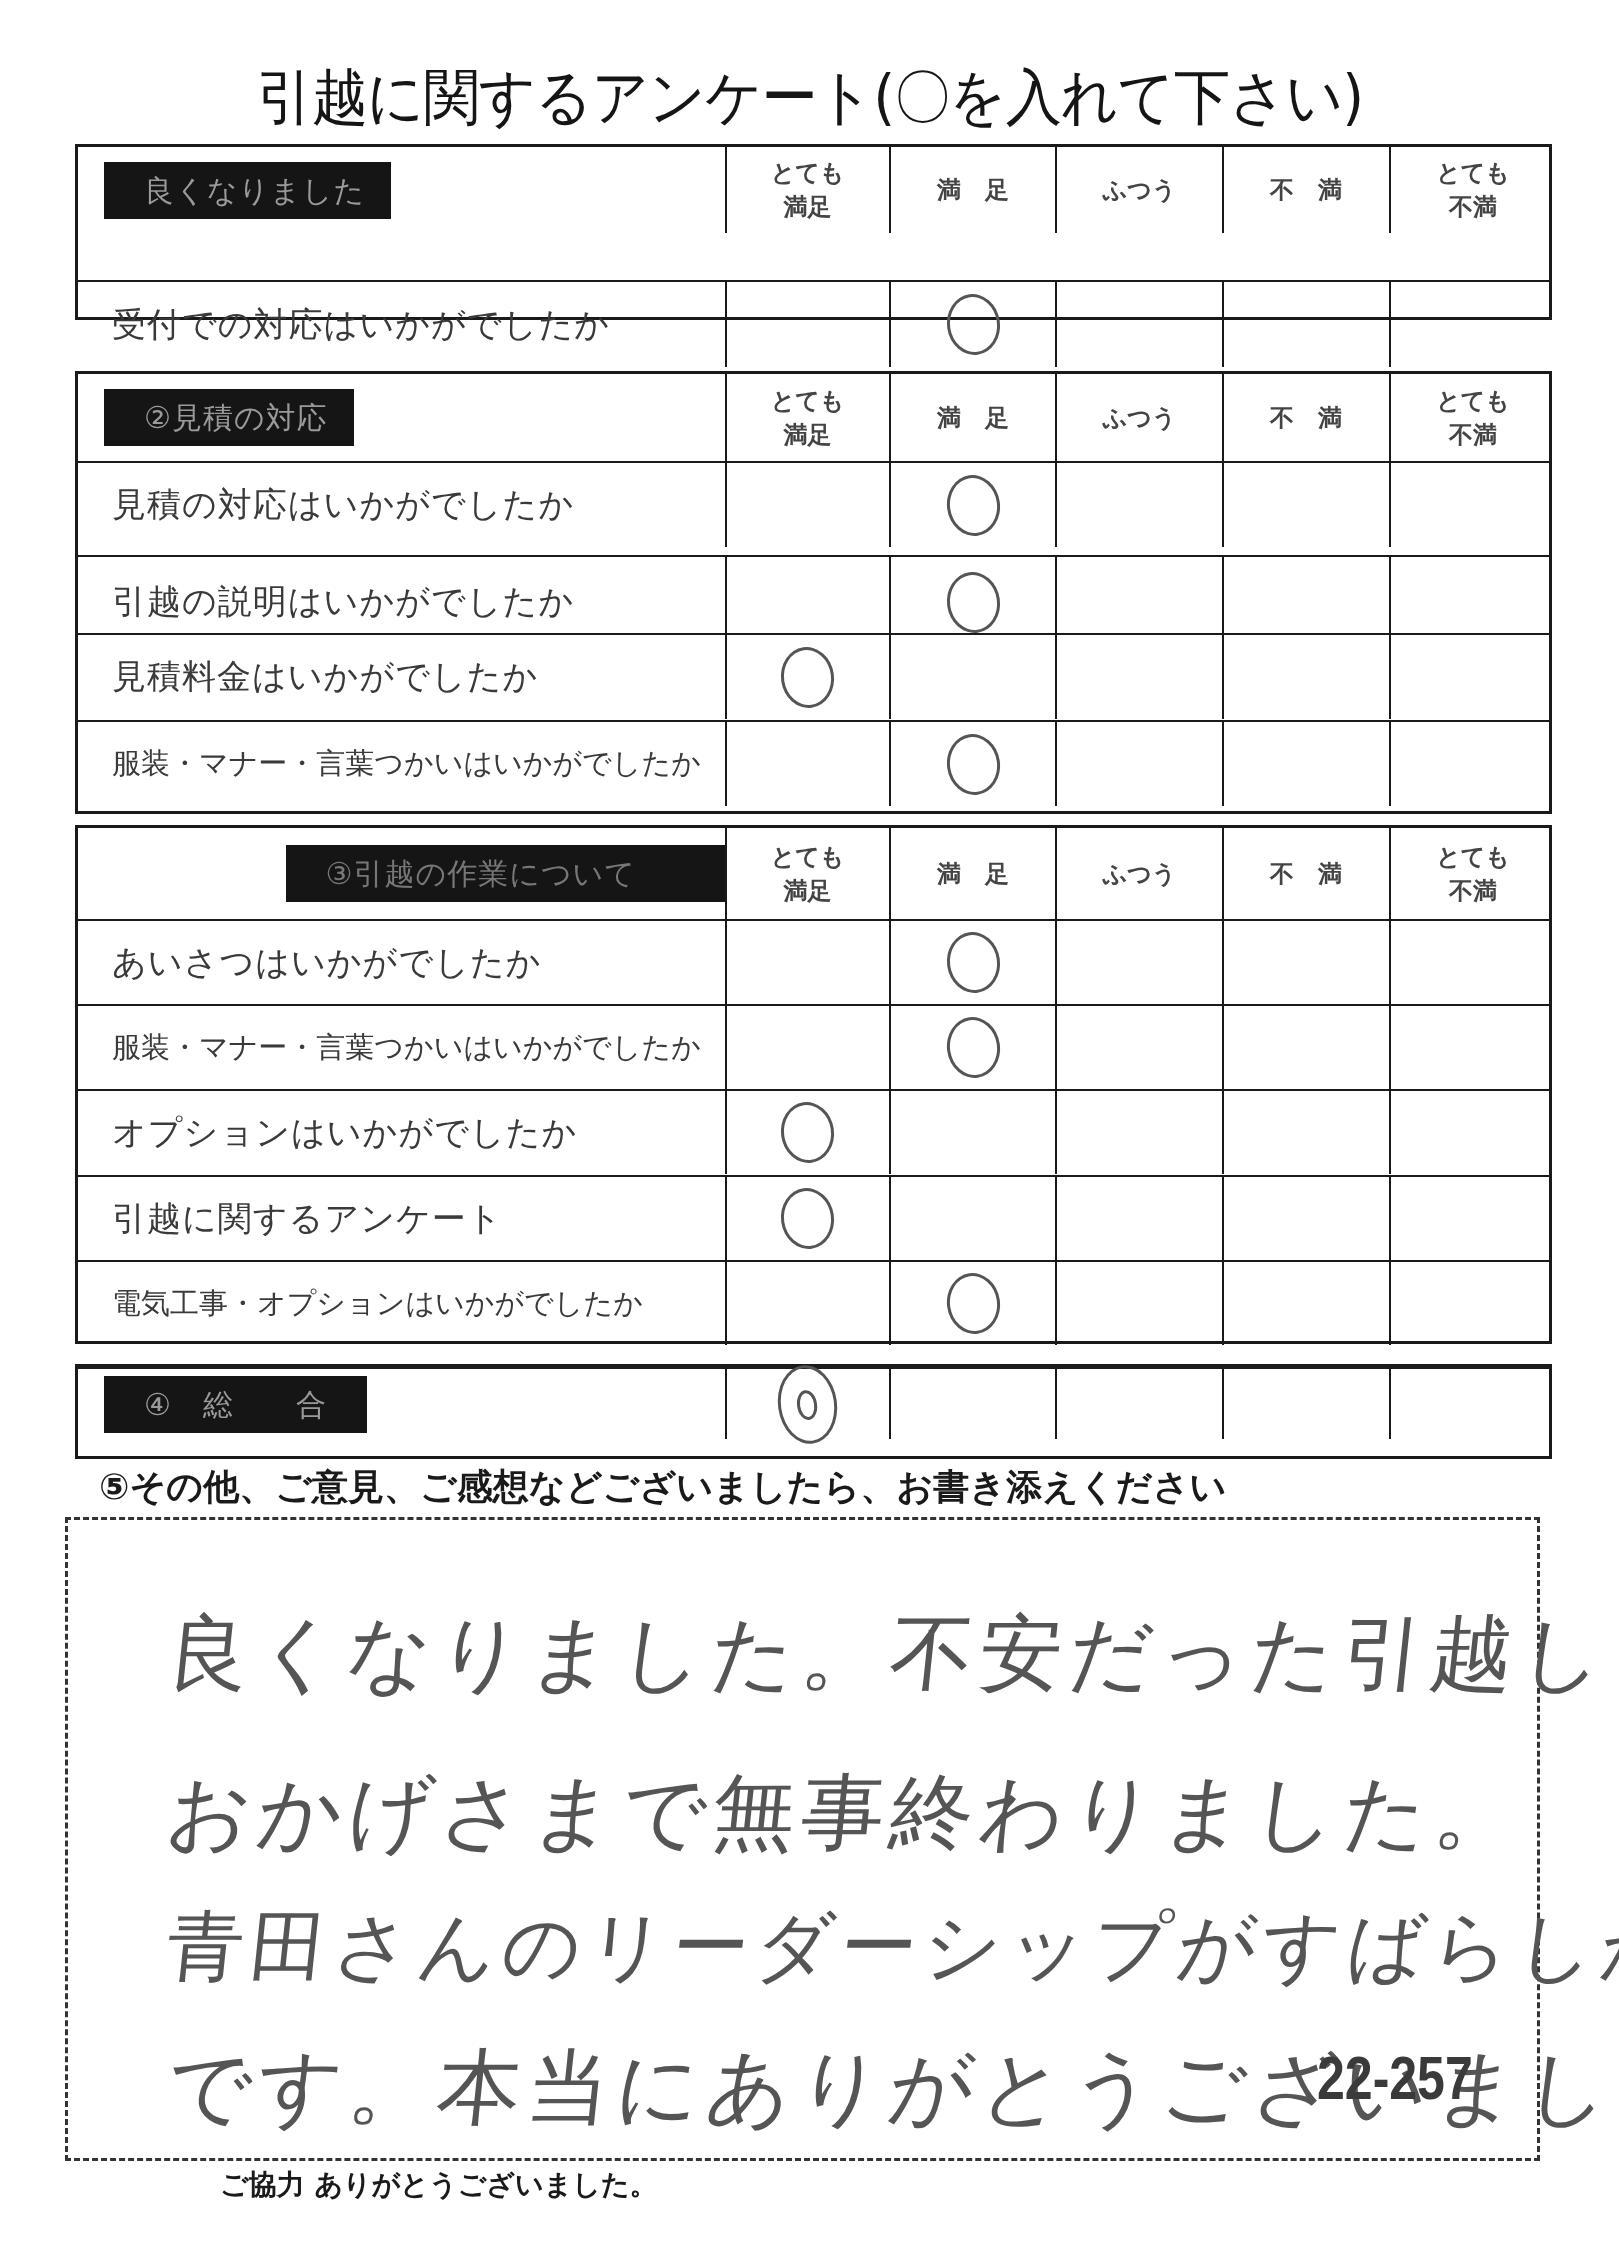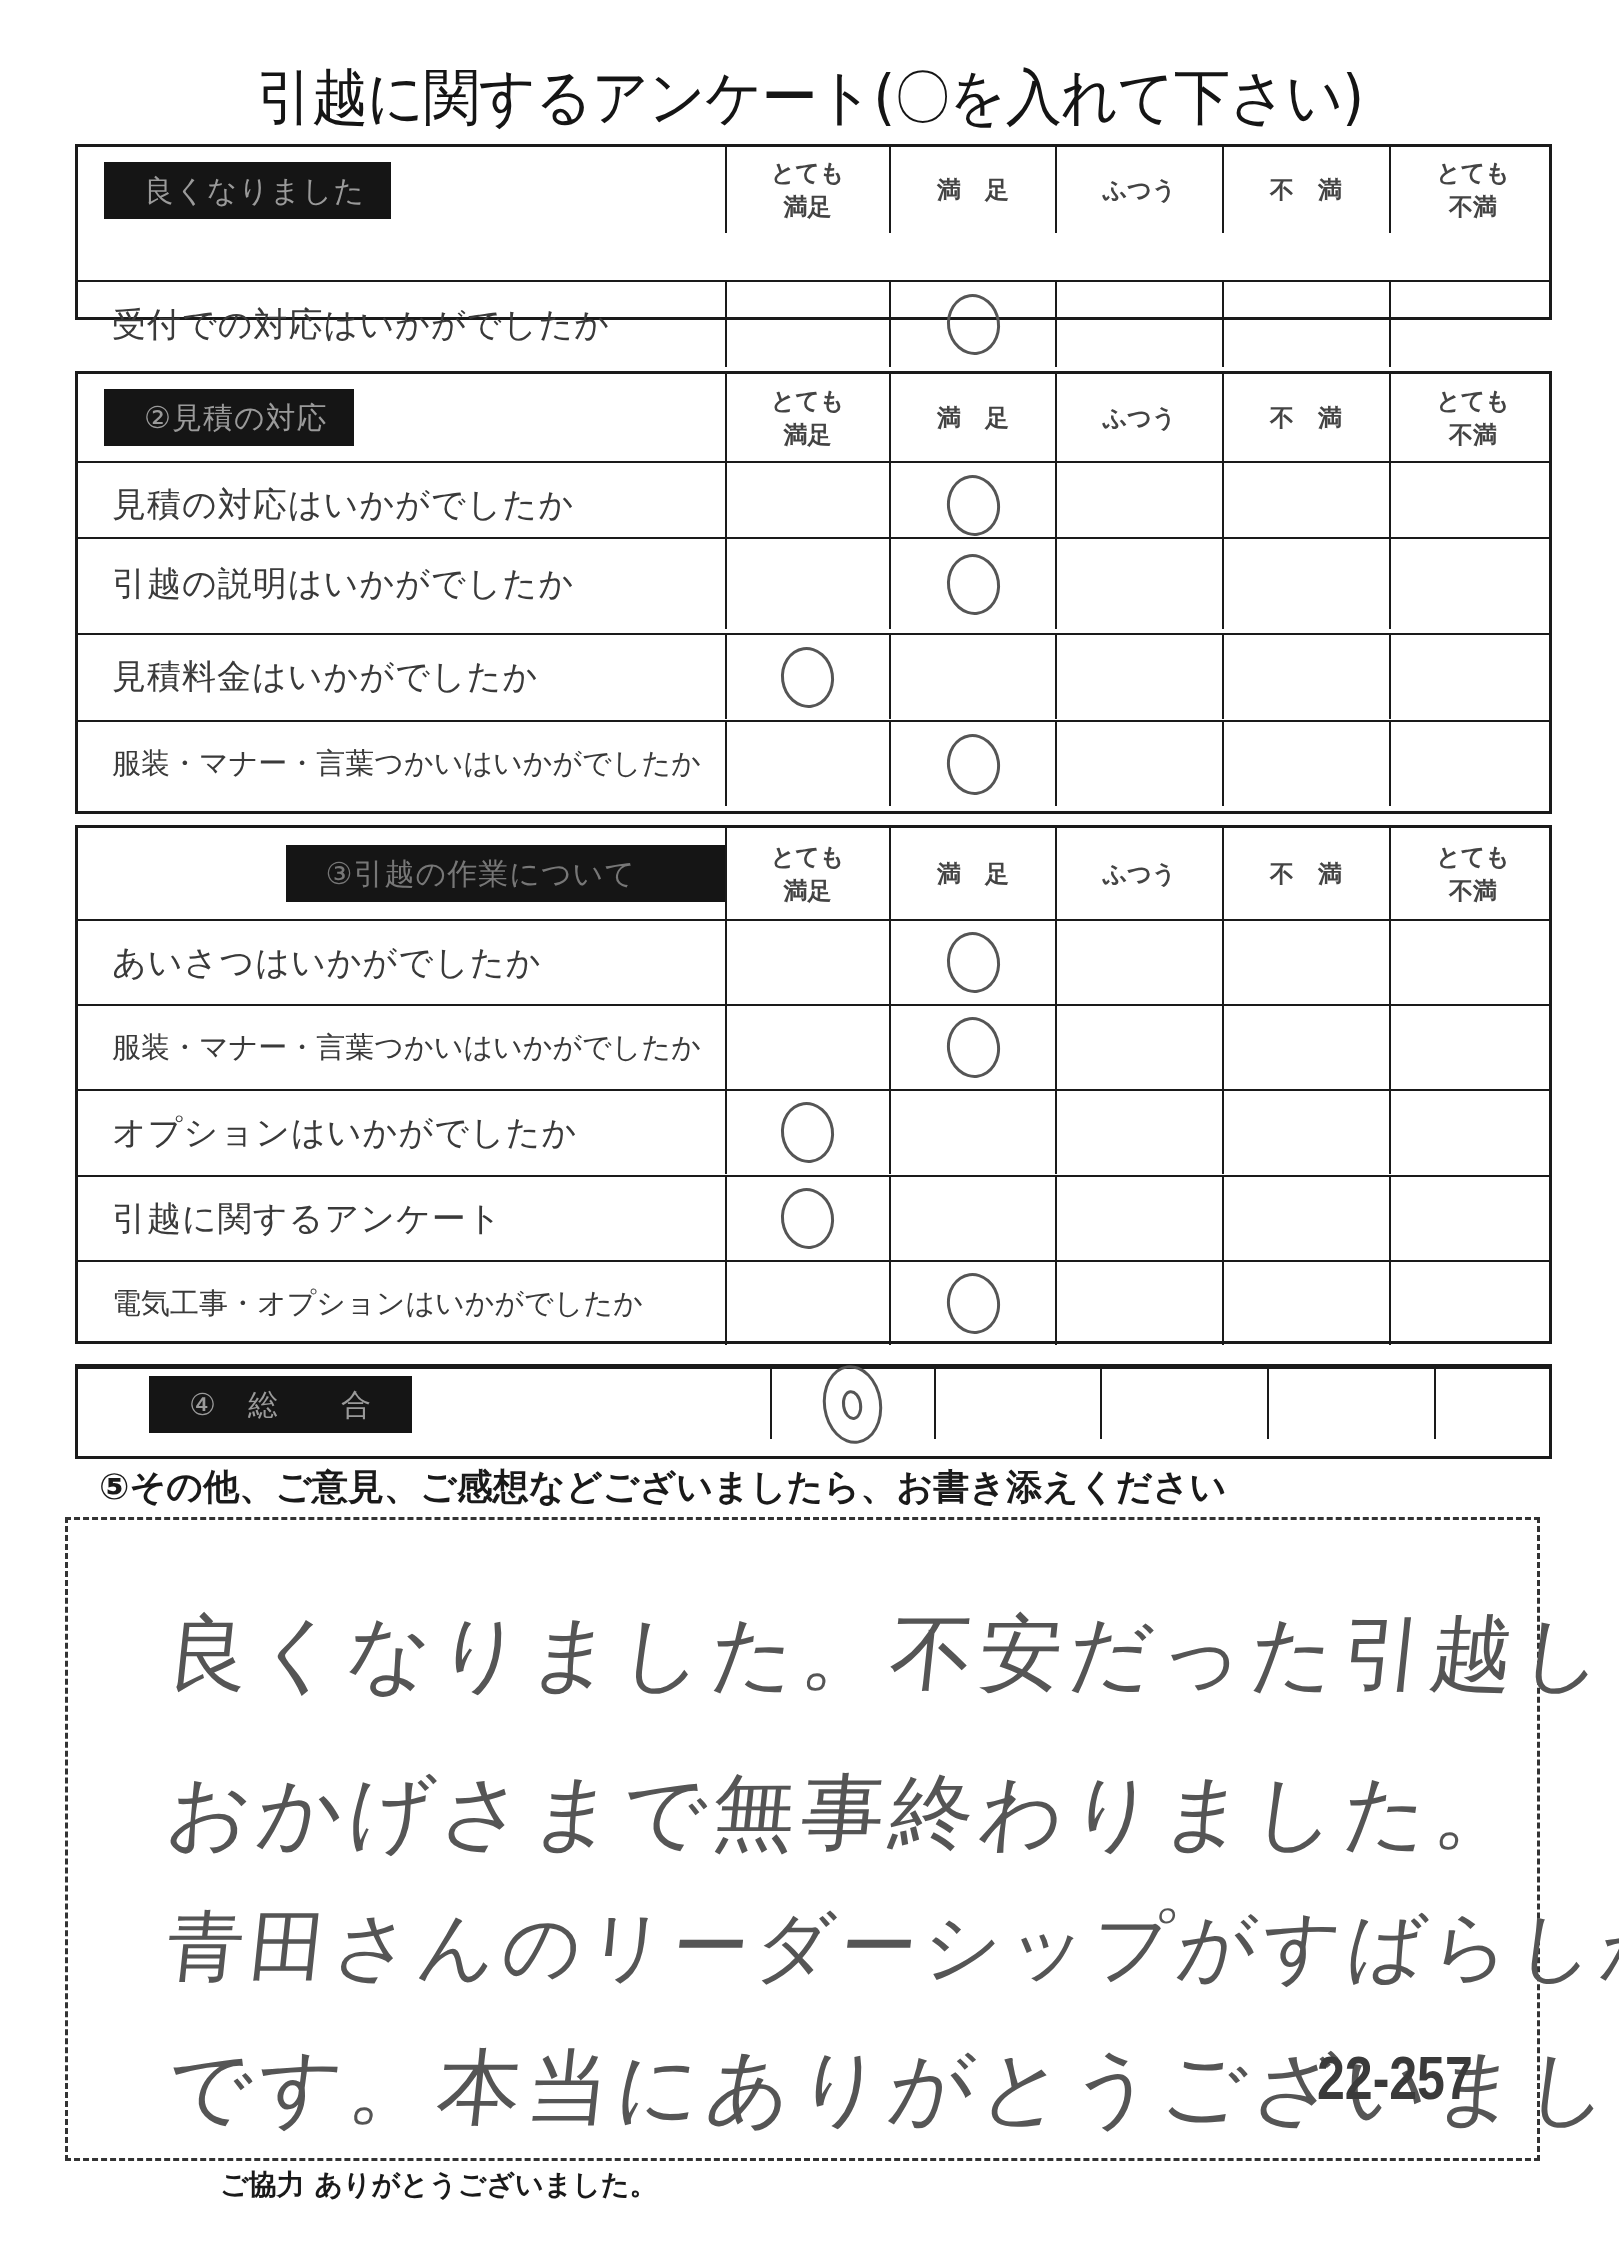--- a/index.html
+++ b/index.html
@@ -135,21 +135,21 @@
         <div class="qtext">見積の対応はいかがでしたか</div>
       </div>
       <div class="cell" style="left: 647px; width: 163px;"></div>
       <div class="cell" style="left: 811px; width: 166px;">
         <div class="mark"></div>
       </div>
       <div class="cell" style="left: 977px; width: 167px;"></div>
       <div class="cell" style="left: 1144px; width: 166px;"></div>
       <div class="cell" style="left: 1311px; width: 166px;"></div>
     </div>
-    <div class="row" style="top: 163px; height: 92px;">
+    <div class="row" style="top: 181px; height: 92px;">
       <div class="qcell">
         <div class="qtext">引越の説明はいかがでしたか</div>
       </div>
       <div class="cell" style="left: 647px; width: 163px;"></div>
       <div class="cell" style="left: 811px; width: 166px;">
         <div class="mark"></div>
       </div>
       <div class="cell" style="left: 977px; width: 167px;"></div>
       <div class="cell" style="left: 1144px; width: 166px;"></div>
       <div class="cell" style="left: 1311px; width: 166px;"></div>
@@ -259,21 +259,21 @@
       <div class="cell" style="left: 811px; width: 166px;">
         <div class="mark"></div>
       </div>
       <div class="cell" style="left: 977px; width: 167px;"></div>
       <div class="cell" style="left: 1144px; width: 166px;"></div>
       <div class="cell" style="left: 1311px; width: 166px;"></div>
     </div>
   </div>
 
 <div class="tbl" style="top:1364px;height:95px;border-top-width:5px;" id="tbl3">
-    <div class="row first" style="top: 0px; bottom: 17px; margin-left: 45px;">
+    <div class="row first" style="top: 0px; bottom: 17px;">
       <div class="qcell" style="padding-left: 26px;">
         <div class="sec-label" style="padding-right: 40px;">④　総　　合</div>
       </div>
       <div class="cell" style="left: 647px; width: 163px;">
         <div class="mark double"></div>
       </div>
       <div class="cell" style="left: 811px; width: 166px;"></div>
       <div class="cell" style="left: 977px; width: 167px;"></div>
       <div class="cell" style="left: 1144px; width: 166px;"></div>
       <div class="cell" style="left: 1311px; width: 166px;"></div>

